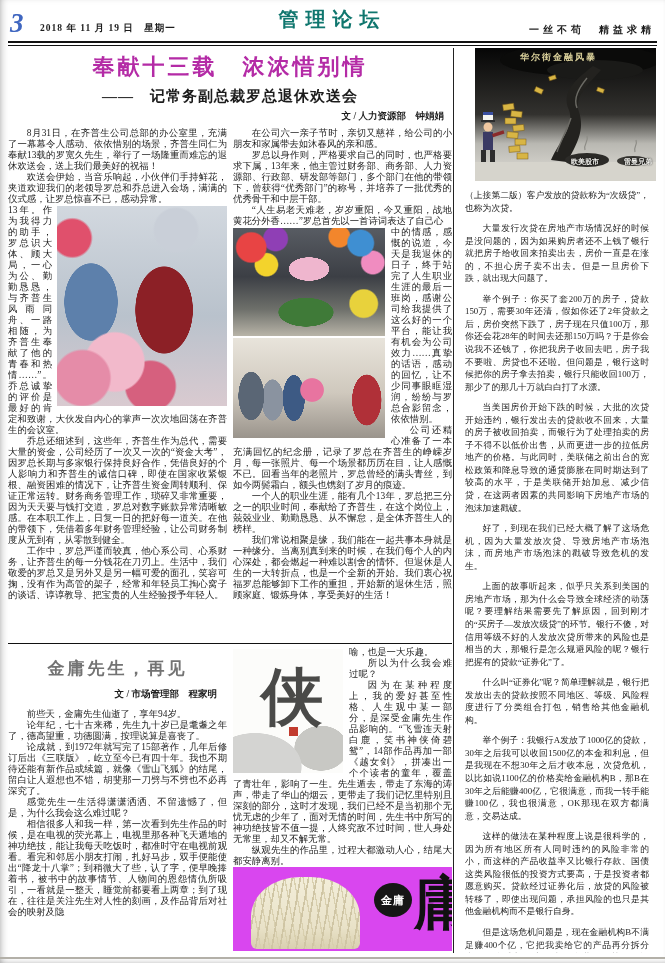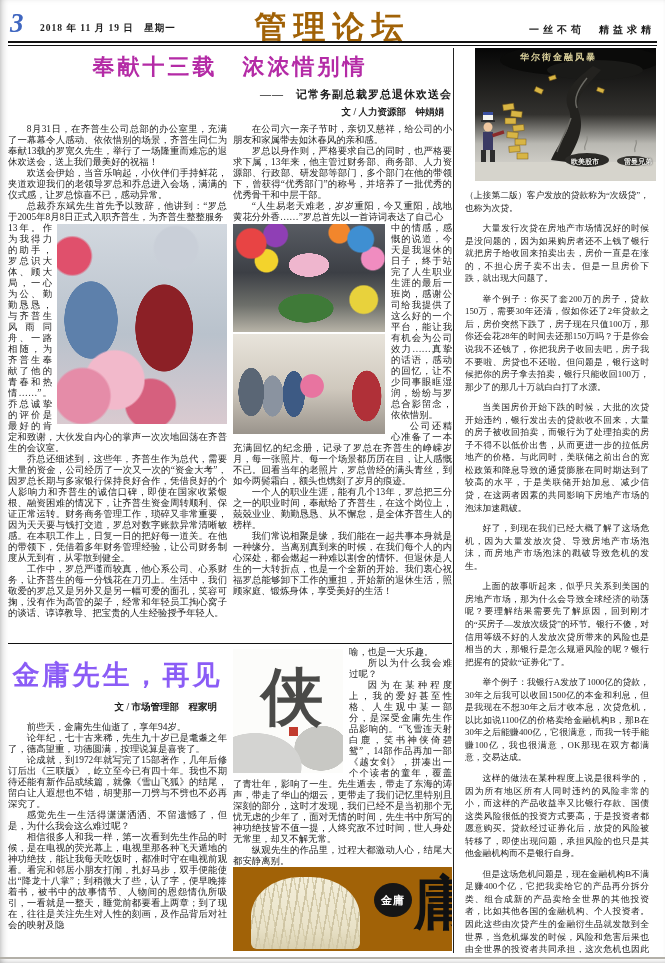--- a/index.html
+++ b/index.html
@@ -4,37 +4,37 @@
 <style>
   html,body{margin:0;padding:0;background:#e9e7e2;}
   .page{position:relative;width:665px;height:963px;margin:0 auto;background:#fff;
         font-family:"Liberation Serif","DejaVu Serif",serif;color:#1c1c1c;overflow:hidden;
         box-shadow:inset 5px 0 8px -5px rgba(0,0,0,.35), inset 0 -4px 6px -4px rgba(0,0,0,.2);}
   
   .hdr{position:absolute;top:6px;left:8px;right:8px;height:34px;}
   .pageno{position:absolute;left:2px;top:2px;font-size:27px;font-style:italic;font-weight:bold;
           color:#3f66c0;font-family:"Liberation Serif",serif;}
   .hdate{position:absolute;left:32px;top:16px;font-size:9.5px;font-weight:bold;letter-spacing:1px;}
-  .section-title{position:absolute;left:0;right:0;top:0;text-align:center;font-size:32px;
-          font-weight:bold;color:#a16207;letter-spacing:7px;font-family:"Liberation Serif",serif;}
+  .section-title{position:absolute;left:0;right:0;top:0;text-align:center;font-size:20px;
+          font-weight:bold;color:#0f766e;letter-spacing:7px;font-family:"Liberation Serif",serif;}
   .slogan{position:absolute;right:2px;top:17px;font-size:10px;font-weight:bold;letter-spacing:4px;}
   .rule-a{position:absolute;top:41px;left:8px;right:8px;height:2.4px;background:#111;}
   .rule-b{position:absolute;top:45px;left:8px;right:8px;height:1px;background:#111;}
   
   .art{position:absolute;overflow:hidden;}
   .cols{display:flex;gap:6px;}
   .col{width:219px;overflow:hidden;}
   .p,.pc{margin:0;font-size:9.4px;line-height:11px;text-align:justify;}
   .p{text-indent:2em;}
   .pc{text-indent:0;}
   
   #art1{left:8px;top:48px;width:444px;height:594px;}
   .a1-title{margin:4px 8px 0;text-align:center;font-size:22px;font-weight:bold;color:#b42ba6;
             letter-spacing:3px;font-family:"Liberation Sans","DejaVu Sans",sans-serif;}
-  .a1-sub{text-align:right;font-size:11px;font-weight:bold;margin-top:5px;letter-spacing:1px;}
+  .a1-sub{text-align:center;font-size:15px;font-weight:bold;margin-top:5px;letter-spacing:1px;}
   .a1-byline{text-align:right;font-size:9.5px;font-weight:bold;margin:4px 8px 5px 0;}
   #art1 .cols{height:508px;}
   .photoA{float:right;width:170px;height:200px;margin:1px 0 3px 5px;
     background:
       radial-gradient(circle at 15% 86%, #e58ca8 0 12%, rgba(0,0,0,0) 13%),
       radial-gradient(circle at 34% 78%, #f2b9cb 0 15%, rgba(0,0,0,0) 16%),
       radial-gradient(circle at 55% 90%, #d6607e 0 12%, rgba(0,0,0,0) 13%),
       radial-gradient(ellipse 28% 36% at 63% 52%, #8c2026 0 60%, rgba(0,0,0,0) 61%),
       radial-gradient(ellipse 26% 32% at 20% 48%, #5d80ab 0 60%, rgba(0,0,0,0) 61%),
       radial-gradient(circle at 9% 16%, #e0506c 0 8%, rgba(0,0,0,0) 9%),
@@ -57,31 +57,31 @@
     background:
       radial-gradient(ellipse 16% 42% at 88% 62%, #b03038 0 60%, rgba(0,0,0,0) 61%),
       radial-gradient(circle at 52% 52%, #e874a0 0 12%, rgba(0,0,0,0) 13%),
       radial-gradient(ellipse 12% 38% at 40% 60%, #3d5a84 0 60%, rgba(0,0,0,0) 61%),
       radial-gradient(ellipse 14% 40% at 12% 58%, #5a6675 0 60%, rgba(0,0,0,0) 61%),
       radial-gradient(ellipse 12% 34% at 26% 62%, #8a93a0 0 60%, rgba(0,0,0,0) 61%),
       linear-gradient(180deg,#e8e4db 0%,#cfc8bd 55%,#9a948c 100%);}
   .divider{position:absolute;left:8px;top:643px;width:444px;height:1.3px;background:#111;}
   
   #art2{left:8px;top:647px;width:444px;height:304px;}
-  .a2-title{margin:10px 0 0;text-align:center;font-size:27px;font-weight:bold;color:#8b5cf6;
+  .a2-title{margin:10px 0 0;text-align:center;font-size:17px;font-weight:bold;color:#737373;
             letter-spacing:3px;font-family:"Liberation Serif",serif;}
   .a2-byline{text-align:right;font-size:9.5px;font-weight:bold;margin:8px 10px 8px 0;}
   .a2-right{position:relative;height:304px;}
   .photoX{float:left;position:relative;width:110px;height:124px;margin:2px 6px 2px 0;
     background:radial-gradient(ellipse 70% 45% at 20% 95%, #d4d4d2 0 60%, rgba(0,0,0,0) 61%),
                radial-gradient(ellipse 40% 30% at 80% 80%, #c8c8c4 0 60%, rgba(0,0,0,0) 61%),#fcfcfa;}
   .xia-char{position:absolute;left:28px;top:6px;font-size:62px;font-weight:bold;color:#4a4a48;
             font-family:"Liberation Serif",serif;}
   .xia-seal{position:absolute;left:56px;top:78px;width:9px;height:9px;background:#c23b2e;}
-  .a2-images{position:absolute;left:0;right:0;bottom:0;height:84px;background:#a16207;z-index:2;
+  .a2-images{position:absolute;left:0;right:0;bottom:0;height:84px;background:#d946ef;z-index:2;
              display:flex;align-items:flex-end;gap:14px;padding:3px 0 2px 18px;box-sizing:border-box;}
   .books{width:168px;height:72px;border-radius:45% 45% 6px 6px/55% 55% 6px 6px;
     background:
       repeating-linear-gradient(100deg,#cfc5a4 0 1.6px, rgba(0,0,0,0) 1.6px 8px),
       repeating-linear-gradient(80deg,#d8cfae 0 1.2px, rgba(0,0,0,0) 1.2px 9px),
       linear-gradient(180deg,#f3eeda 0%,#e9e2c8 70%,#d9d0b0 100%);}
   .seal-block{position:relative;width:120px;height:78px;}
   .seal-circle{position:absolute;left:0;top:12px;width:38px;height:34px;border-radius:50%;
       background:#161616;color:#fff;font-size:11px;font-weight:bold;display:flex;
       align-items:center;justify-content:center;letter-spacing:1px;}
@@ -115,21 +115,20 @@
   <div class="rule-b"></div>
 
   <div class="art" id="art1">
     <h1 class="a1-title">奉献十三载　浓浓惜别情</h1>
     <div class="a1-sub">——　记常务副总裁罗总退休欢送会</div>
     <div class="a1-byline">文 / 人力资源部　钟娟娟</div>
     <div class="cols">
       <div class="col">
         <p class="p">8月31日，在齐普生公司总部的办公室里，充满了一幕幕令人感动、依依惜别的场景，齐普生同仁为奉献13载的罗宽久先生，举行了一场隆重而难忘的退休欢送会，送上我们最美好的祝福！</p>
         <p class="p">欢送会伊始，当音乐响起，小伙伴们手持鲜花，夹道欢迎我们的老领导罗总和乔总进入会场，满满的仪式感，让罗总惊喜不已，感动异常。</p>
-        <p class="p">总裁乔东斌先生首先予以致辞，他讲到：“罗总于2005年8月8日正式入职齐普生，为齐普生整整服务</p>
         <div class="photoA"></div>
         <p class="pc">13年。作为我得力的助手，罗总识大体、顾大局，一心为公、勤勤恳恳，与齐普生风雨同舟、一路相随，为齐普生奉献了他的青春和热情……”。乔总诚挚的评价是最好的肯定和致谢，大伙发自内心的掌声一次次地回荡在齐普生的会议室。</p>
         <p class="p">乔总还细述到，这些年，齐普生作为总代，需要大量的资金，公司经历了一次又一次的“资金大考”，因罗总长期与多家银行保持良好合作，凭借良好的个人影响力和齐普生的诚信口碑，即使在国家收紧银根、融资困难的情况下，让齐普生资金周转顺利、保证正常运转。财务商务管理工作，琐碎又非常重要，因为天天要与钱打交道，罗总对数字账款异常清晰敏感。在本职工作上，日复一日的把好每一道关。在他的带领下，凭借着多年财务管理经验，让公司财务制度从无到有，从零散到健全。</p>
         <p class="p">工作中，罗总严谨而较真，他心系公司、心系财务，让齐普生的每一分钱花在刀刃上。生活中，我们敬爱的罗总又是另外又是另一幅可爱的面孔，笑容可掬，没有作为高管的架子，经常和年轻员工掏心窝子的谈话、谆谆教导、把宝贵的人生经验授予年轻人。</p>
       </div>
       <div class="col">
         <p class="p">在公司六一亲子节时，亲切又慈祥，给公司的小朋友和家属带去如沐春风的亲和感。</p>
         <p class="p">罗总以身作则，严格要求自己的同时，也严格要求下属，13年来，他主管过财务部、商务部、人力资源部、行政部、研发部等部门，多个部门在他的带领下，曾获得“优秀部门”的称号，并培养了一批优秀的优秀骨干和中层干部。</p>
         <p class="p">“人生易老天难老，岁岁重阳，今又重阳，战地黄花分外香……”罗总首先以一首诗词表达了自己心</p>
         <div class="photoBC">
@@ -229,20 +228,21 @@
       <div class="c-title">华尔街金融风暴</div>
       <div class="c-lab c-lab1">欧美股市</div>
       <div class="c-lab c-lab2">雷曼兄弟</div>
     </div>
     <p class="sp nolead">（上接第二版）客户发放的贷款称为“次级贷”，也称为次贷。</p>
     <p class="sp">大量发行次贷在房地产市场情况好的时候是没问题的，因为如果购房者还不上钱了银行就把房子给收回来拍卖出去，房价一直是在涨的，不担心房子卖不出去。但是一旦房价下跌，就出现大问题了。</p>
     <p class="sp">举个例子：你买了套200万的房子，贷款150万，需要30年还清，假如你还了2年贷款之后，房价突然下跌了，房子现在只值100万，那你还会花28年的时间去还那150万吗？于是你会说我不还钱了，你把我房子收回去吧，房子我不要啦、房贷也不还啦。但问题是，银行这时候把你的房子拿去拍卖，银行只能收回100万，那少了的那几十万就白白打了水漂。</p>
     <p class="sp">当美国房价开始下跌的时候，大批的次贷开始违约，银行发出去的贷款收不回来，大量的房子被收回拍卖，而银行为了处理拍卖的房子不得不以低价出售，从而更进一步的拉低房地产的价格。与此同时，美联储之前出台的宽松政策和降息导致的通货膨胀在同时期达到了较高的水平，于是美联储开始加息、减少信贷，在这两者因素的共同影响下房地产市场的泡沫加速戳破。</p>
     <p class="sp">好了，到现在我们已经大概了解了这场危机，因为大量发放次贷、导致房地产市场泡沫，而房地产市场泡沫的戳破导致危机的发生。</p>
     <p class="sp">上面的故事听起来，似乎只关系到美国的房地产市场，那为什么会导致全球经济的动荡呢？要理解结果需要先了解原因，回到刚才的“买房子—发放次级贷”的环节。银行不傻，对信用等级不好的人发放次贷所带来的风险也是相当的大，那银行是怎么规避风险的呢？银行把握有的贷款“证券化”了。</p>
+    <p class="sp">什么叫“证券化”呢？简单理解就是，银行把发放出去的贷款按照不同地区、等级、风险程度进行了分类组合打包，销售给其他金融机构。</p>
     <p class="sp">举个例子：我银行A发放了1000亿的贷款，30年之后我可以收回1500亿的本金和利息，但是我现在不想30年之后才收本息，次贷危机，以比如说1100亿的价格卖给金融机构B，那B在30年之后能赚400亿，它很满意，而我一转手能赚100亿，我也很满意，OK那现在双方都满意，交易达成。</p>
     <p class="sp">这样的做法在某种程度上说是很科学的，因为所有地区所有人同时违约的风险非常的小，而这样的产品收益率又比银行存款、国债这类风险很低的投资方式要高，于是投资者都愿意购买。贷款经过证券化后，放贷的风险被转移了，即使出现问题，承担风险的也只是其他金融机构而不是银行自身。</p>
     <p class="sp">但是这场危机问题是，现在金融机构B不满足赚400个亿，它把我卖给它的产品再分拆分类、组合成新的产品卖给全世界的其他投资者，比如其他各国的金融机构、个人投资者。因此这些由次贷产生的金融衍生品就发散到全世界，当危机爆发的时候，风险和危害后果也由全世界的投资者共同承担，这次危机也因此被称为“次贷危机”。</p>
     <p class="sp">由前可知，由于房价的下跌，大量的次贷开始出现违约，大量的银行、金融机构濒临破产。而且由于次贷的风险由全球投资者共同承担，泡沫被戳破的代价自然也由所有人共同偿付，大家都不约而同的缩紧银根，减少贷款和投资。</p>
     <p class="sp">于是，这场危机到了最后一阶段，房地产市场泡沫被戳破、信贷困难、实体经济的崩溃。没人买东西，也没人继续投资，最后整个经济体系陷入了大规模的衰退之中。简单来讲，这就是2008年金融危机爆发的整个过程了。</p>
   </div>
 
   <div class="btm-rule"></div>
 </div>
 

